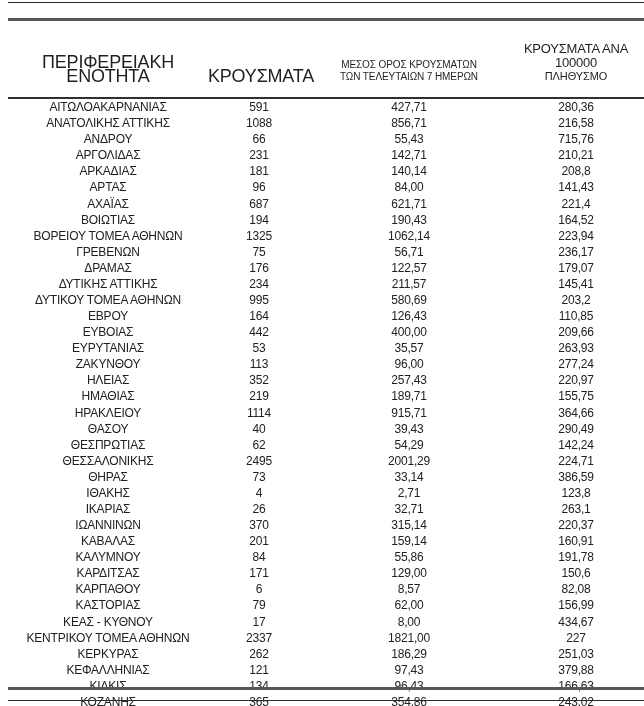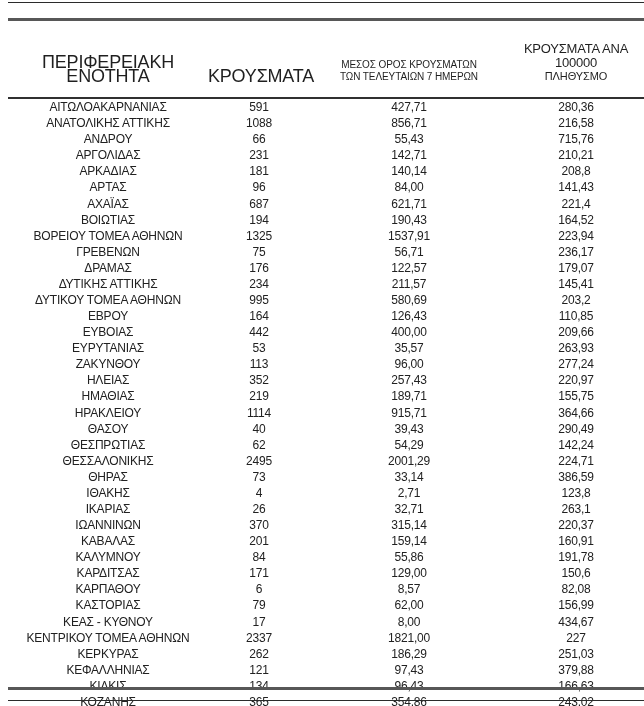--- a/index.html
+++ b/index.html
@@ -144,21 +144,21 @@
   <tr>
     <td>ΒΟΙΩΤΙΑΣ</td>
     <td>194</td>
     <td>190,43</td>
     <td>164,52</td>
   </tr>
 
   <tr>
     <td>ΒΟΡΕΙΟΥ ΤΟΜΕΑ ΑΘΗΝΩΝ</td>
     <td>1325</td>
-    <td>1537,91</td>
+    <td>1062,14</td>
     <td>223,94</td>
   </tr>
 
   <tr>
     <td>ΓΡΕΒΕΝΩΝ</td>
     <td>75</td>
     <td>56,71</td>
     <td>236,17</td>
   </tr>
 

